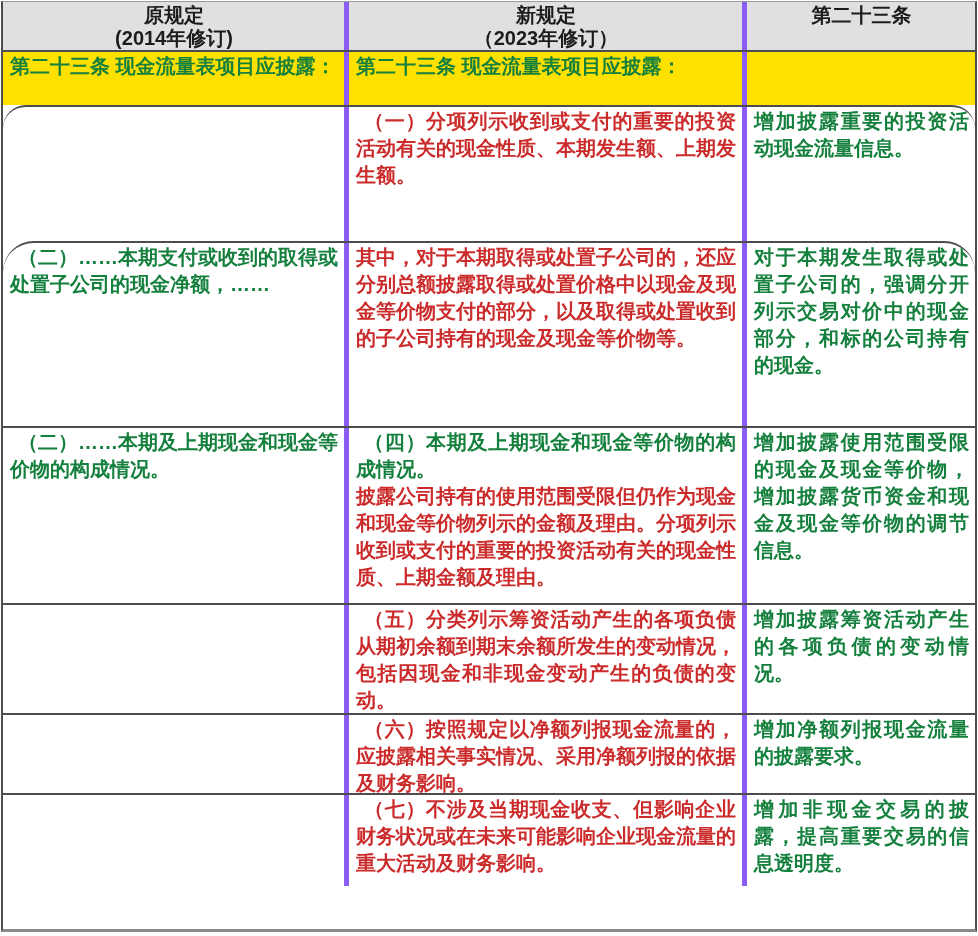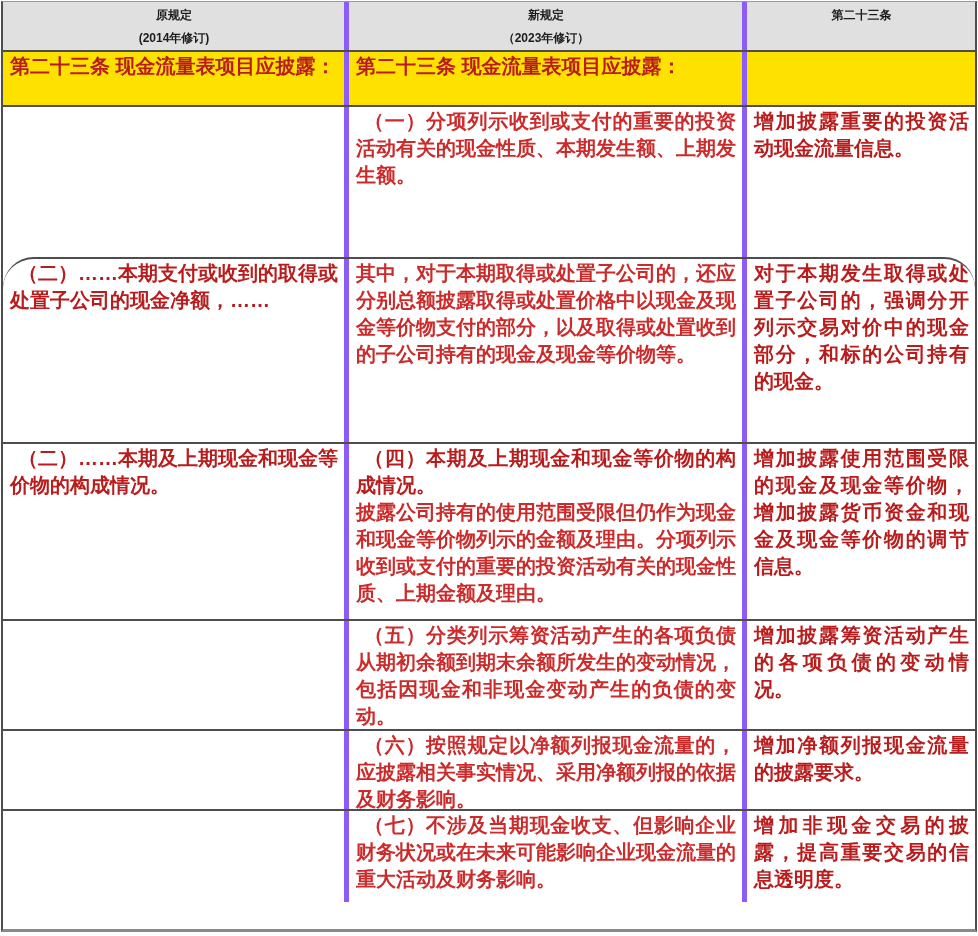--- a/index.html
+++ b/index.html
@@ -25,43 +25,43 @@
   .row + .row{ border-top:2px solid #4d4d4d; }
   .cell{
     box-sizing:border-box;
     overflow:hidden;
     padding:1px 6px 0 7px;
   }
   .cell + .cell{ border-left:5px solid #8b5cf6; }
 
   .rh{ height:48px; }
   .r0{ height:55px; }
-  .r1{ height:152px; }
+  .r1{ height:136px;border-radius:23px; }
   .r2{ height:185px;border-radius:31px; }
   .r3{ height:177px; }
   .r4{ height:110px; }
   .r5{ height:80px; }
   .r6{ height:93px; }
 
   .header .cell{
     background:#e0e0e0;
     text-align:center;
-    font-size:12px;
+    font-size:20px;
     line-height:23px;
     font-weight:bold;
     color:#1c1c1c;
     padding-top:2px;
   }
   .yellow .cell{ background:#ffe100; }
 
   .p{
     font-size:20px;
     line-height:27px;
     font-weight:bold;
-    color:#b91c1c;
+    color:#15803d;
     text-align:justify;
     text-justify:inter-character;
     word-break:break-all;
     margin:0;
   }
   .p:empty{ display:none; }
   .red{ color:#cb2b2b; }
   .indent{ text-indent:8px; }
   .yellow .p{ line-height:26px; }
 </style>

